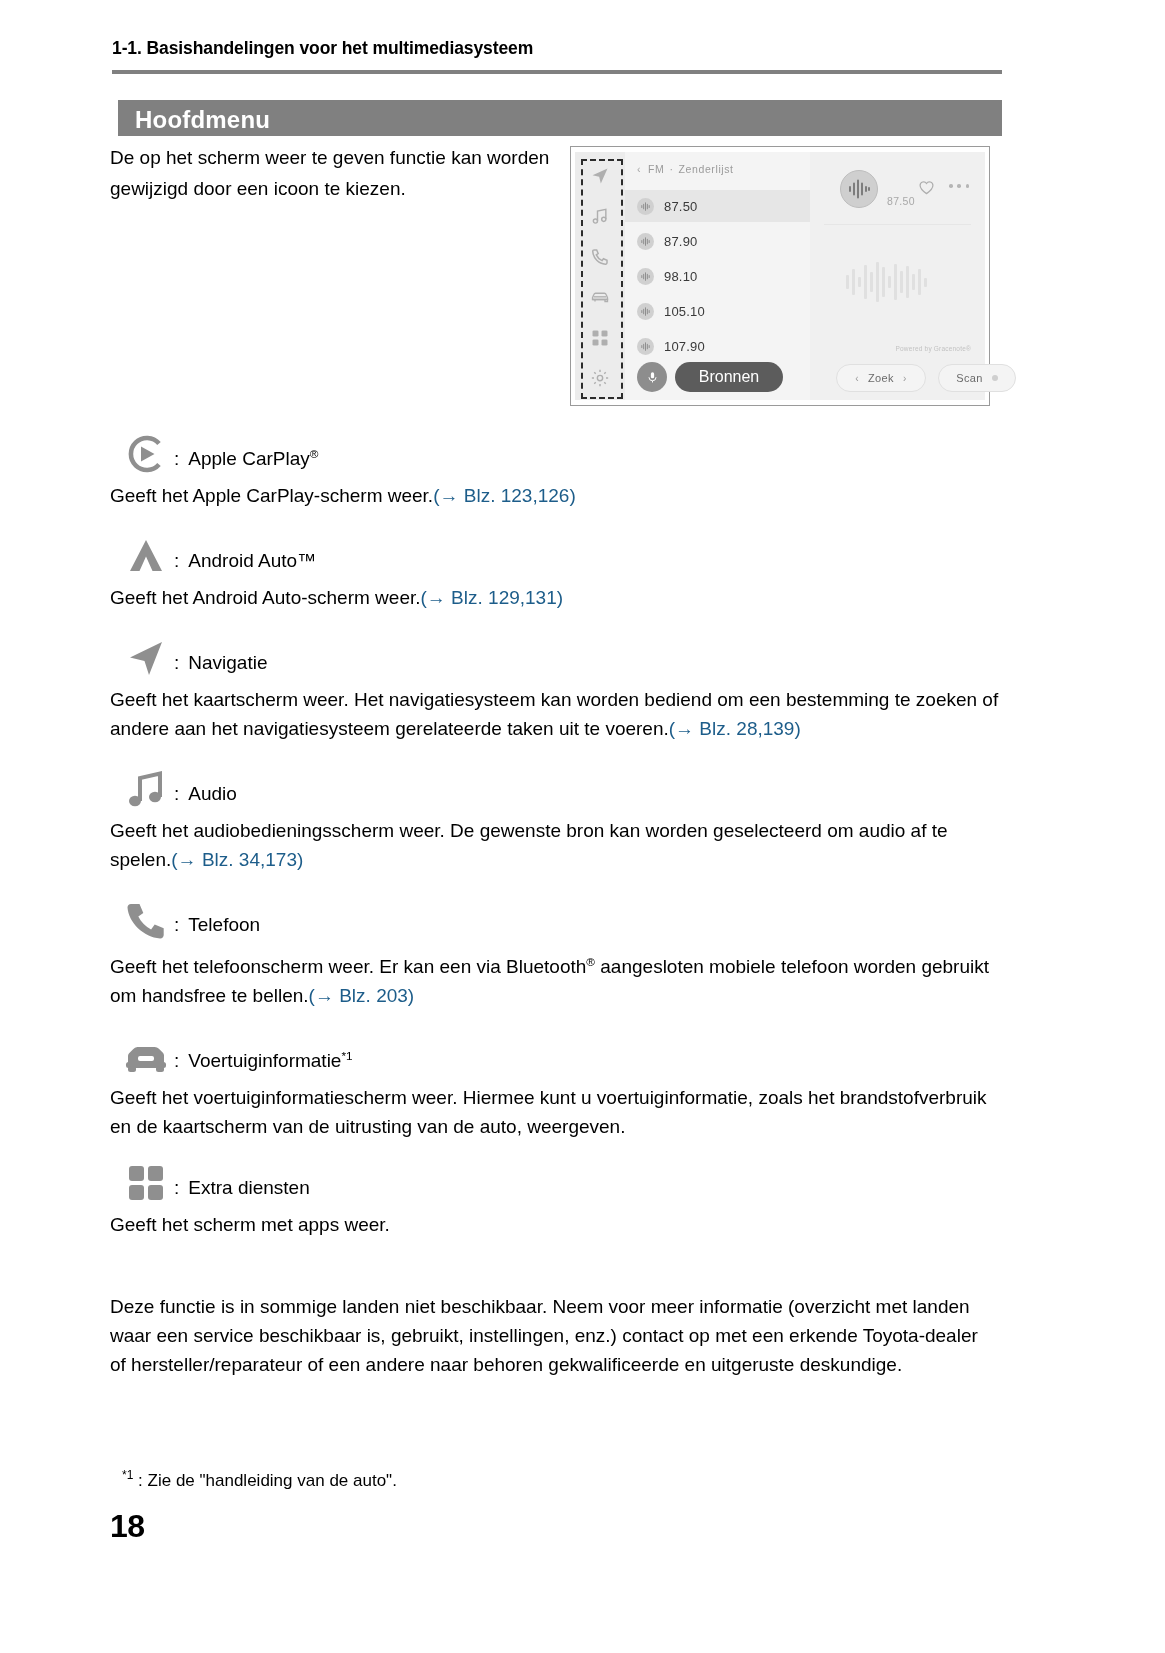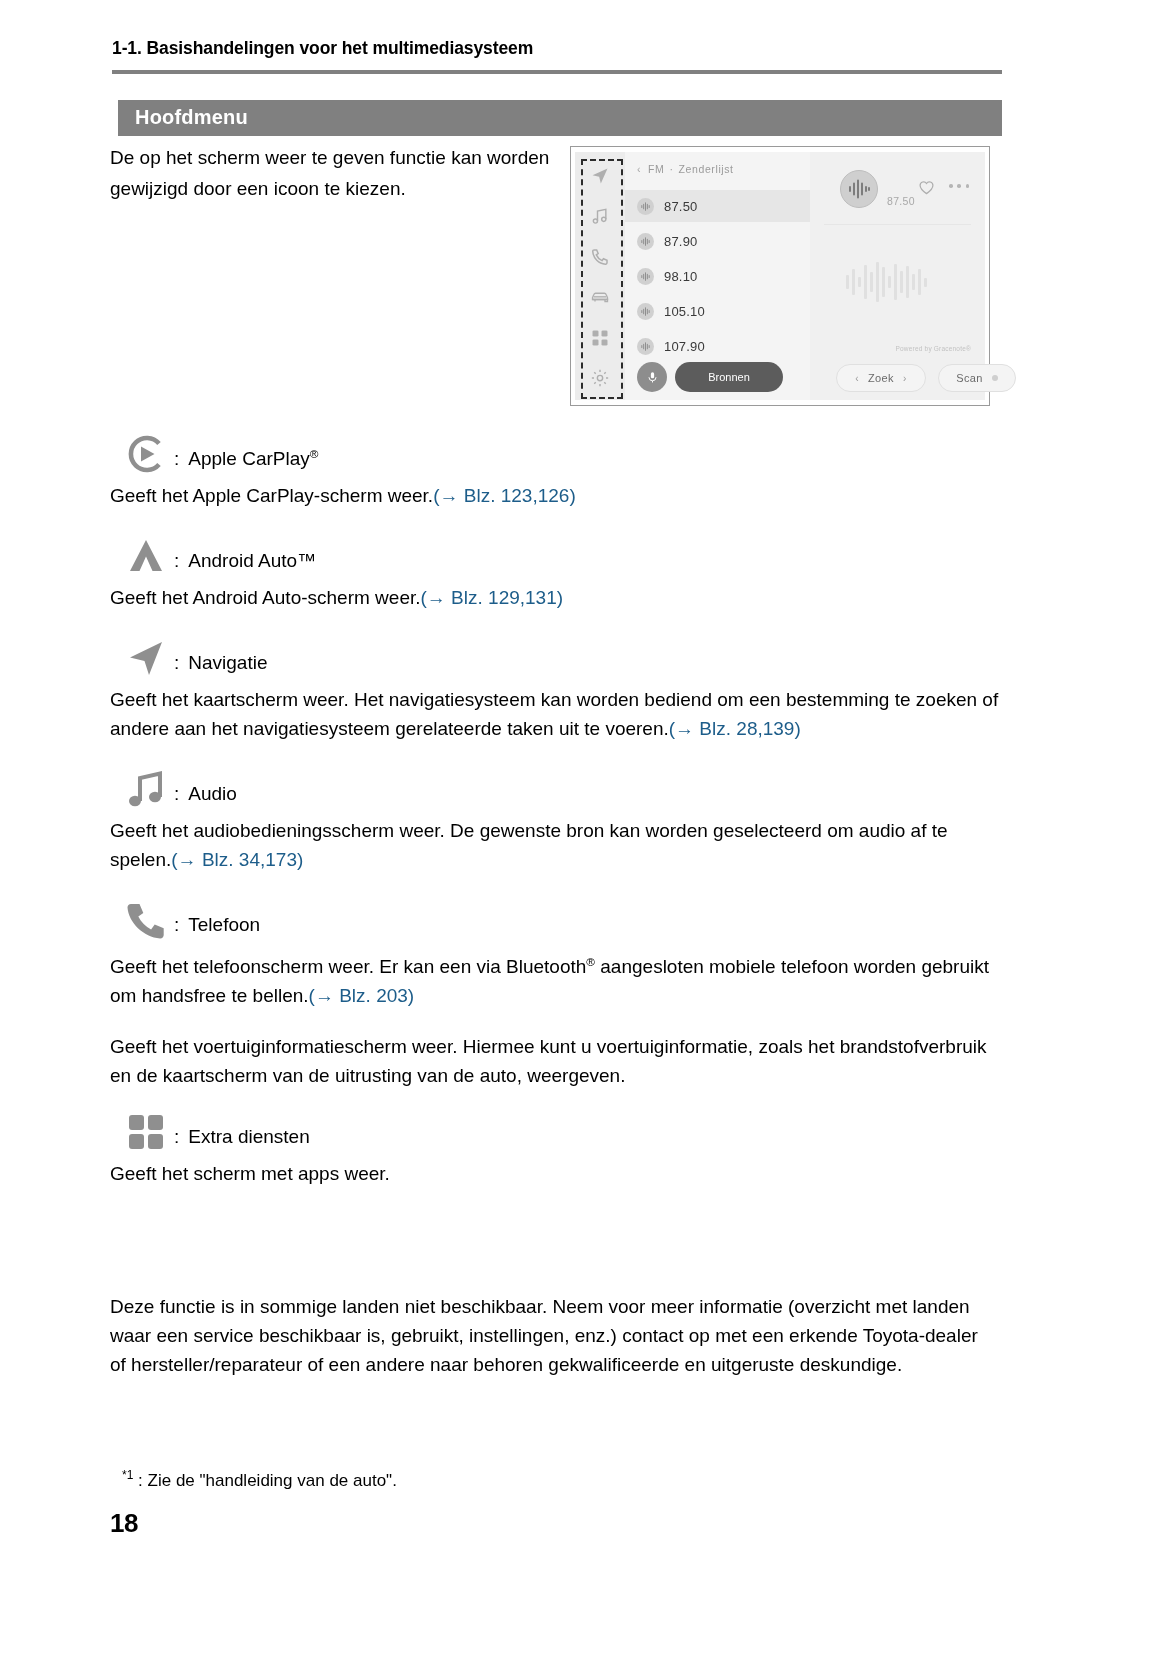--- a/index.html
+++ b/index.html
@@ -26,21 +26,21 @@
     background:#808080;
   }
 
   
   .section-band {
     position:absolute; left:118px; top:100px; width:884px; height:36px;
     background:#808080;
   }
   .section-band .title {
     position:absolute; left:17px; top:6px;
-    color:#ffffff; font-size:20px; font-weight:bold; letter-spacing:0.2px;
+    color:#ffffff; font-size:24px; font-weight:bold; letter-spacing:0.2px;
   }
 
   
   .intro {
     position:absolute; left:110px; top:142px; width:445px;
     font-size:19px; line-height:31px; color:#000;
   }
 
   
   .illus {
@@ -91,21 +91,21 @@
 
   .mic {
     position:absolute; left:12px; bottom:8px;
     width:30px; height:30px; border-radius:50%;
     background:#8d8d8d; display:flex; align-items:center; justify-content:center;
   }
   .mic svg { width:13px; height:15px; display:block; }
   .bronnen {
     position:absolute; left:50px; bottom:8px;
     width:108px; height:30px; border-radius:15px;
-    background:#5c5c5c; color:#fff; font-size:11px;
+    background:#5c5c5c; color:#fff; font-size:16px;
     display:flex; align-items:center; justify-content:center;
   }
 
   .nowpane { flex:1; background:#f0f0f0; position:relative; }
   .np-art {
     position:absolute; left:30px; top:18px;
     width:38px; height:38px; border-radius:50%;
     background:#cfcfcf; border:1.5px solid #bdbdbd;
     display:flex; align-items:center; justify-content:center;
   }
@@ -172,21 +172,21 @@
     position:absolute; left:110px; top:1292px; width:880px;
     font-size:19px; line-height:29px;
   }
   .footnote {
     position:absolute; left:122px; top:1468px;
     font-size:17px; color:#000;
   }
   .footnote .mk { font-size:12px; vertical-align:super; }
   .pageno {
     position:absolute; left:110px; top:1508px;
-    font-size:26px; font-weight:bold; letter-spacing:-0.5px;
+    font-size:32px; font-weight:bold; letter-spacing:-0.5px;
   }
 </style>
 </head>
 <body>
 
 <div class="page">
 
   <div class="chapter-head">1-1. Basishandelingen voor het multimediasysteem</div>
   <div class="head-rule"></div>
 
@@ -416,20 +416,34 @@
           </svg>
         </span>
         <span class="entry-label">
           <span class="colon">:</span><span>Telefoon</span>
         </span>
       </div>
       <div class="entry-body"><span>Geeft het telefoonscherm weer. Er kan een via Bluetooth</span><sup>®</sup><span> aangesloten mobiele telefoon worden gebruikt om handsfree te bellen.</span><span class="ref">(→ Blz. 203)</span></div>
     </div>
 
     <div class="entry" style="margin-top:22px">
+      <div class="entry-head">
+        <span class="entry-icon">
+          <svg width="48" height="40" viewBox="0 0 48 40">
+            <path d="M6 28V20c0-1 .4-2 1.1-2.7l4-4A6 6 0 0 1 15.4 11h17.2a6 6 0 0 1 4.3 1.8l4 4c.7.7 1.1 1.7 1.1 2.7v8z" fill="#8f8f8f"></path>
+            <rect x="4" y="26" width="40" height="6" rx="2.5" fill="#8f8f8f"></rect>
+            <rect x="6" y="30" width="8" height="6" rx="2.5" fill="#8f8f8f"></rect>
+            <rect x="34" y="30" width="8" height="6" rx="2.5" fill="#8f8f8f"></rect>
+            <rect x="16" y="20" width="16" height="5" rx="2" fill="#ffffff"></rect>
+          </svg>
+        </span>
+        <span class="entry-label">
+          <span class="colon">:</span><span>Voertuiginformatie</span><sup>*1</sup>
+        </span>
+      </div>
       <div class="entry-body"><span>Geeft het voertuiginformatiescherm weer. Hiermee kunt u voertuiginformatie, zoals het brandstofverbruik en de kaartscherm van de uitrusting van de auto, weergeven.</span></div>
     </div>
 
     <div class="entry" style="margin-top:18px">
       <div class="entry-head">
         <span class="entry-icon">
           <svg width="46" height="46" viewBox="0 0 46 46">
             <rect x="6" y="6" width="15" height="15" rx="3" fill="#8f8f8f"></rect>
             <rect x="25" y="6" width="15" height="15" rx="3" fill="#8f8f8f"></rect>
             <rect x="6" y="25" width="15" height="15" rx="3" fill="#8f8f8f"></rect>

